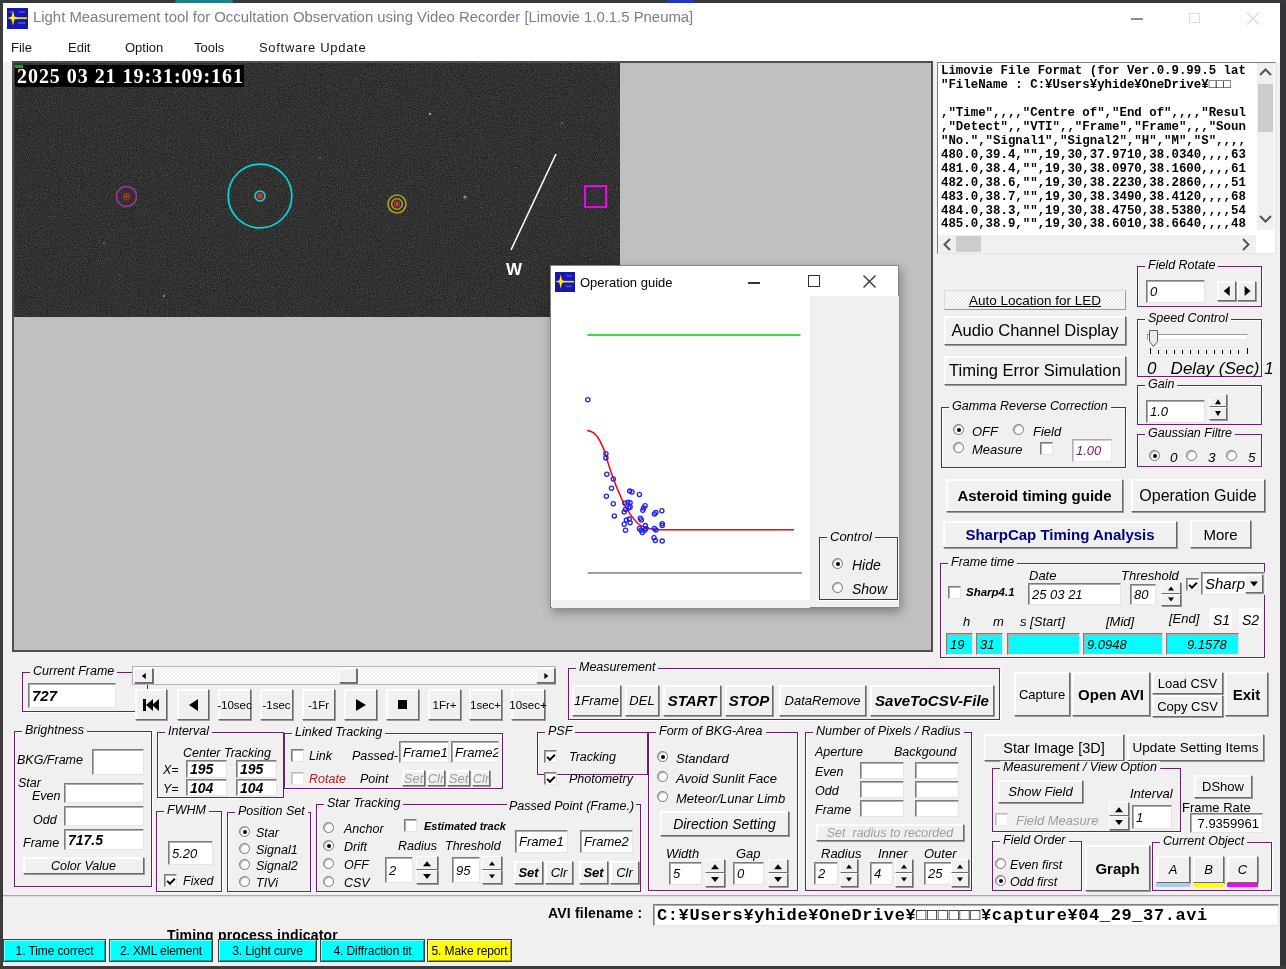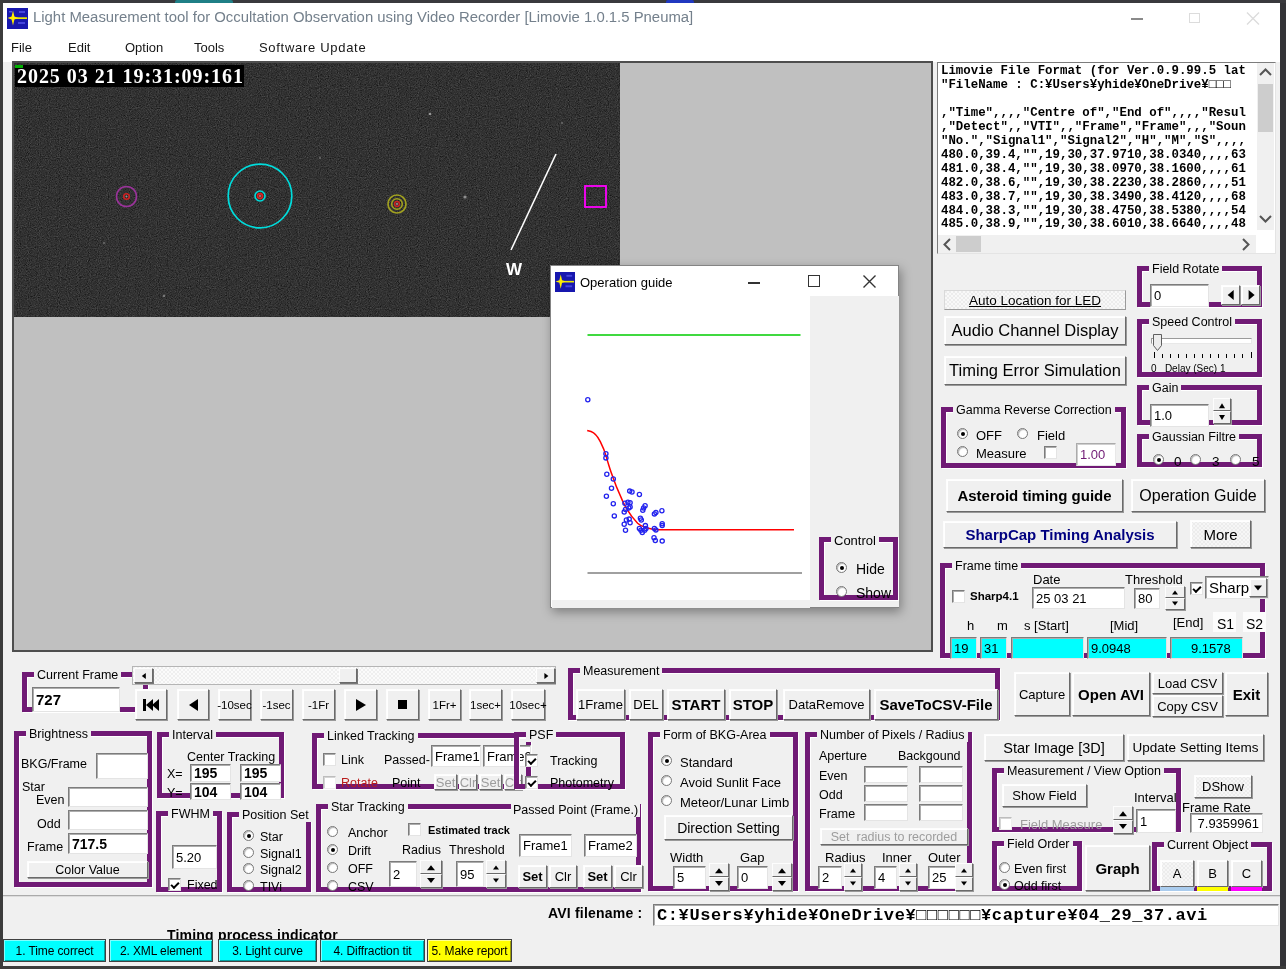--- a/index.html
+++ b/index.html
@@ -1,19 +1,19 @@
 <!DOCTYPE html>
 <html><head><meta charset="utf-8">
 <style>
 *{margin:0;padding:0;box-sizing:border-box;}
 html,body{width:1286px;height:969px;overflow:hidden;}
 body{font-family:"Liberation Sans",sans-serif;font-size:12px;color:#000;background:#f0f0f0;position:relative;}
 .abs{position:absolute;}
 .btn{position:absolute;background:#f0f0f0;border:1px solid;border-color:#fdfdfd #6a6a6a #6a6a6a #fdfdfd;box-shadow:1px 1px 0 #999,inset 1px 1px 0 #fff;display:flex;align-items:center;justify-content:center;font-size:13px;white-space:nowrap;}
-.grp{position:absolute;border:5px solid #701a75;box-shadow:inset 1px 1px 0 #fff,1px 1px 0 #fff;}
+.grp{position:absolute;border:1px solid #701a75;box-shadow:inset 1px 1px 0 #fff,1px 1px 0 #fff;font-style:italic;}
 .grp>.t{position:absolute;top:-8px;left:7px;background:#f0f0f0;padding:0 3px;font-size:12.5px;line-height:13px;white-space:nowrap;}
 .inp{position:absolute;background:#fff;border:1px solid;border-color:#7c7c7c #e4e4e4 #e4e4e4 #7c7c7c;box-shadow:inset 1px 1px 0 #adadad;font-size:13px;display:flex;align-items:center;padding:0 3px;white-space:nowrap;overflow:hidden;}
 .lb{position:absolute;font-size:12.5px;white-space:nowrap;}
 .rad{position:absolute;width:11px;height:11px;border-radius:50%;background:#fff;border:1px solid #777;box-shadow:inset 1px 1px 1px #b5b5b5;}
 .rad.on::after{content:"";position:absolute;left:2.5px;top:2.5px;width:4px;height:4px;border-radius:50%;background:#000;}
 .chk{position:absolute;width:13px;height:13px;background:#fff;border:1px solid;border-color:#7c7c7c #e4e4e4 #e4e4e4 #7c7c7c;box-shadow:inset 1px 1px 0 #adadad;}
 .chk.on::after{content:"";position:absolute;left:2px;top:3px;width:6px;height:3px;border-left:2px solid #000;border-bottom:2px solid #000;transform:rotate(-45deg);}
 .chk.dis{border-color:#bdbdbd #eee #eee #bdbdbd;box-shadow:inset 1px 1px 0 #d5d5d5;}
 .spin{position:absolute;}
 .spin>div{position:absolute;left:0;width:100%;height:50%;background:#f0f0f0;border:1px solid;border-color:#fdfdfd #6a6a6a #6a6a6a #fdfdfd;box-shadow:1px 1px 0 #999;}
@@ -172,21 +172,21 @@
         <line x1="43" y1="2" x2="43" y2="6"></line>
         <line x1="51" y1="2" x2="51" y2="6"></line>
         <line x1="59" y1="2" x2="59" y2="6"></line>
         <line x1="67" y1="2" x2="67" y2="6"></line>
         <line x1="75" y1="2" x2="75" y2="6"></line>
         <line x1="83" y1="2" x2="83" y2="6"></line>
         <line x1="91" y1="2" x2="91" y2="6"></line>
         <line x1="100" y1="0" x2="100" y2="6"></line>
       </g>
   </svg>
-  <div class="lb" style="left:9px;top:39px;font-size:10px;">0&nbsp;&nbsp;&nbsp;Delay (Sec) 1</div>
+  <div class="lb" style="left:9px;top:39px;font-size:17px;">0&nbsp;&nbsp;&nbsp;Delay (Sec) 1</div>
 </div>
 <div class="grp" style="left:1137px;top:385px;width:125px;height:40px;">
   <div class="t">Gain</div>
   <div class="inp" style="left:8px;top:14px;width:59px;height:23px;">1.0</div>
   <div class="spin" style="left:71px;top:8px;width:18px;height:26px;">
       <div class="u">
         <span class="tri-u" style="border-left-width:3.5px;border-right-width:3.5px;border-bottom-width:5px;"></span>
       </div>
       <div class="d">
         <span class="tri-d" style="border-left-width:3.5px;border-right-width:3.5px;border-top-width:5px;"></span>
@@ -372,36 +372,36 @@
   <div class="t">Position Set</div>
   <div class="rad on" style="left:11px;top:13px;"></div>
     <div class="lb" style="left:28px;top:13px;">Star</div>
   <div class="rad" style="left:11px;top:30px;"></div>
     <div class="lb" style="left:28px;top:30px;">Signal1</div>
   <div class="rad" style="left:11px;top:46px;"></div>
     <div class="lb" style="left:28px;top:46px;">Signal2</div>
   <div class="rad" style="left:11px;top:63px;"></div>
     <div class="lb" style="left:28px;top:63px;">TIVi</div>
 </div>
-<div class="grp" style="left:312px;top:733px;width:219px;height:56px;">
+<div class="grp" style="left:284px;top:733px;width:219px;height:56px;">
   <div class="t">Linked Tracking</div>
   <div class="chk" style="left:6px;top:15px;"></div>
   <div class="lb" style="left:24px;top:15px;">Link</div>
   <div class="lb" style="left:67px;top:15px;">Passed-</div>
   <div class="inp" style="left:114px;top:7px;width:50px;height:22px;">Frame1</div>
   <div class="inp" style="left:166px;top:7px;width:48px;height:22px;">Frame2</div>
   <div class="chk dis" style="left:6px;top:38px;"></div>
   <div class="lb" style="left:24px;top:38px;color:#b91c1c;">Rotate</div>
   <div class="lb" style="left:75px;top:38px;">Point</div>
   <div class="btn" style="left:117px;top:36px;width:23px;height:16px;color:#9d9d9d;">Set</div>
   <div class="btn" style="left:142px;top:36px;width:18px;height:16px;color:#9d9d9d;">Clr</div>
   <div class="btn" style="left:162px;top:36px;width:23px;height:16px;color:#9d9d9d;">Set</div>
   <div class="btn" style="left:187px;top:36px;width:18px;height:16px;color:#9d9d9d;">Clr</div>
 </div>
-<div class="grp" style="left:514px;top:732px;width:111px;height:57px;">
+<div class="grp" style="left:537px;top:732px;width:111px;height:43px;">
   <div class="t">PSF</div>
   <div class="chk on" style="left:6px;top:17px;"></div>
     <div class="lb" style="left:31px;top:17px;">Tracking</div>
   <div class="chk on" style="left:6px;top:39px;"></div>
     <div class="lb" style="left:31px;top:39px;">Photometry</div>
 </div>
 <div class="grp" style="left:316px;top:804px;width:325px;height:88px;">
   <div class="t">Star Tracking</div>
   <div class="lb" style="left:190px;top:-6px;background:#f0f0f0;padding:0 2px;">Passed Point (Frame.)</div>
   <div class="rad" style="left:6px;top:17px;"></div>

